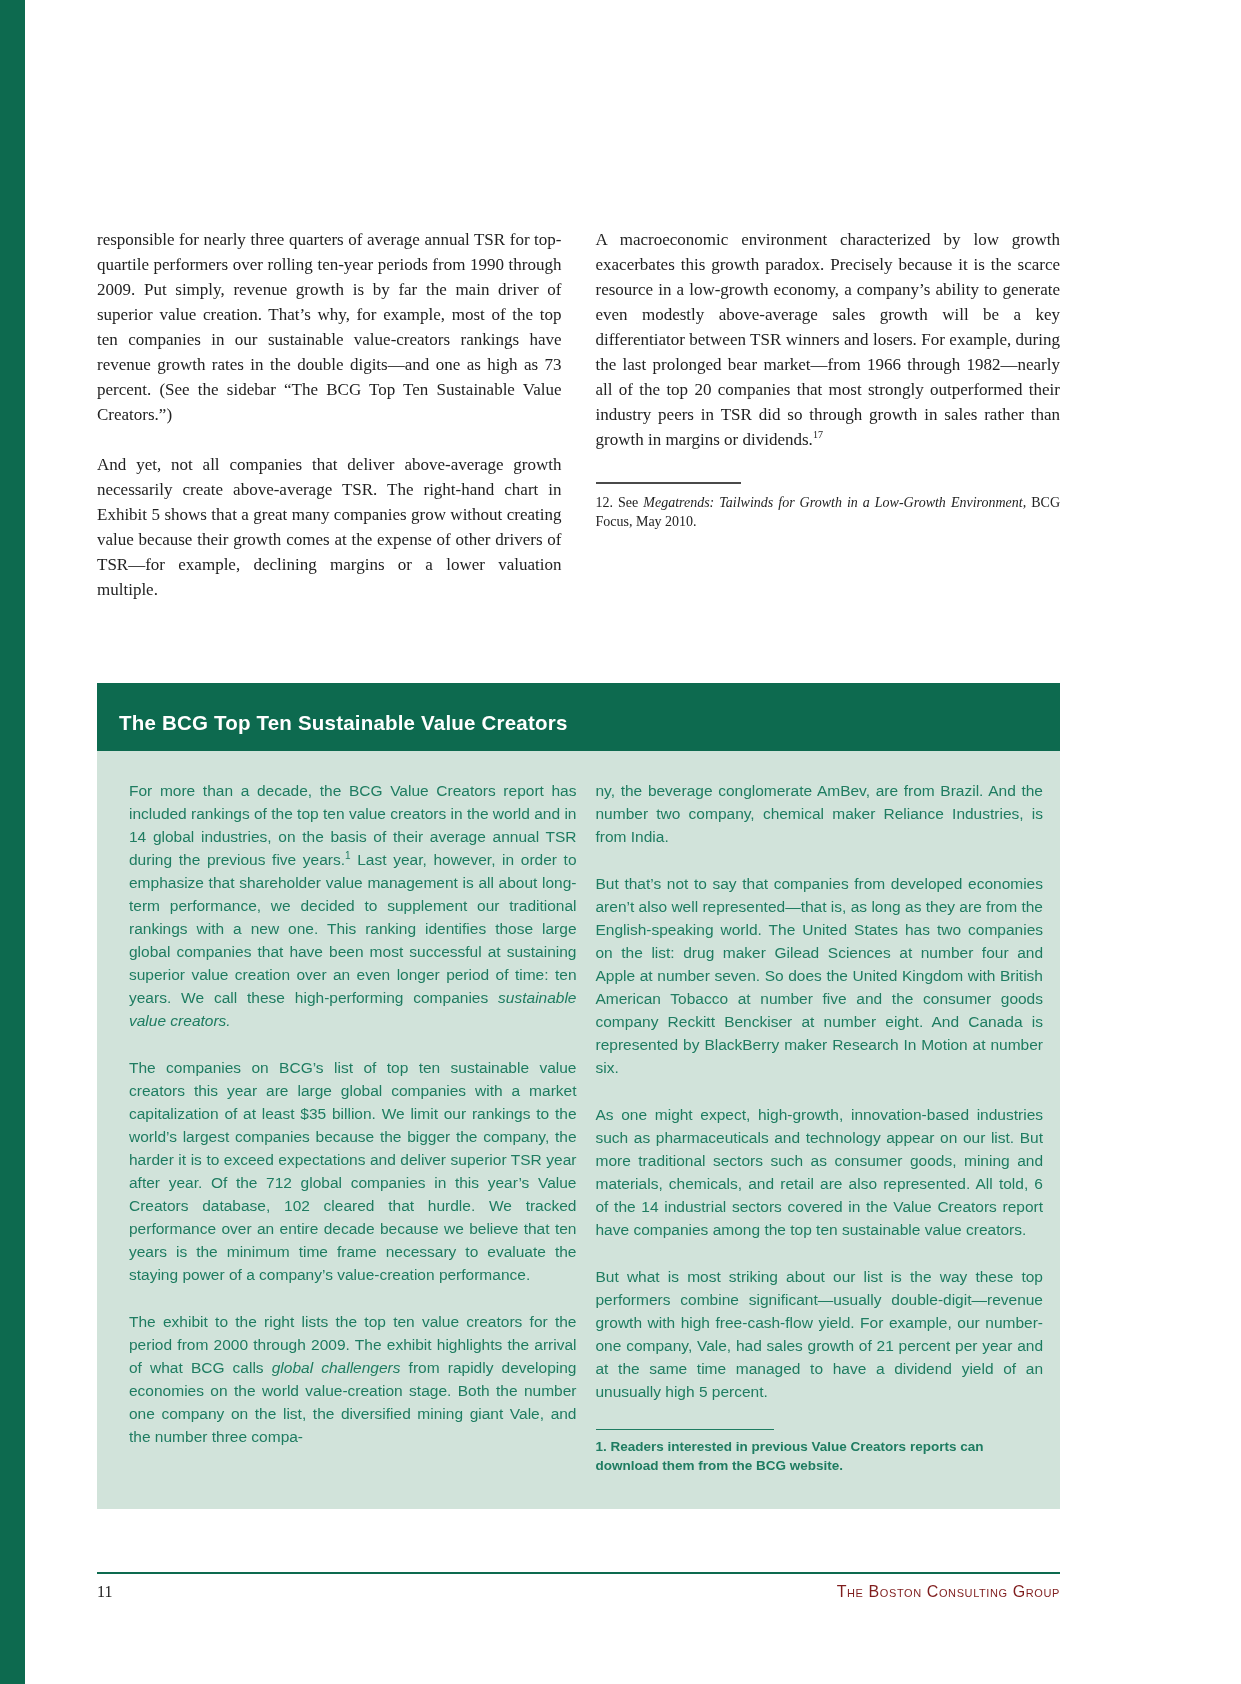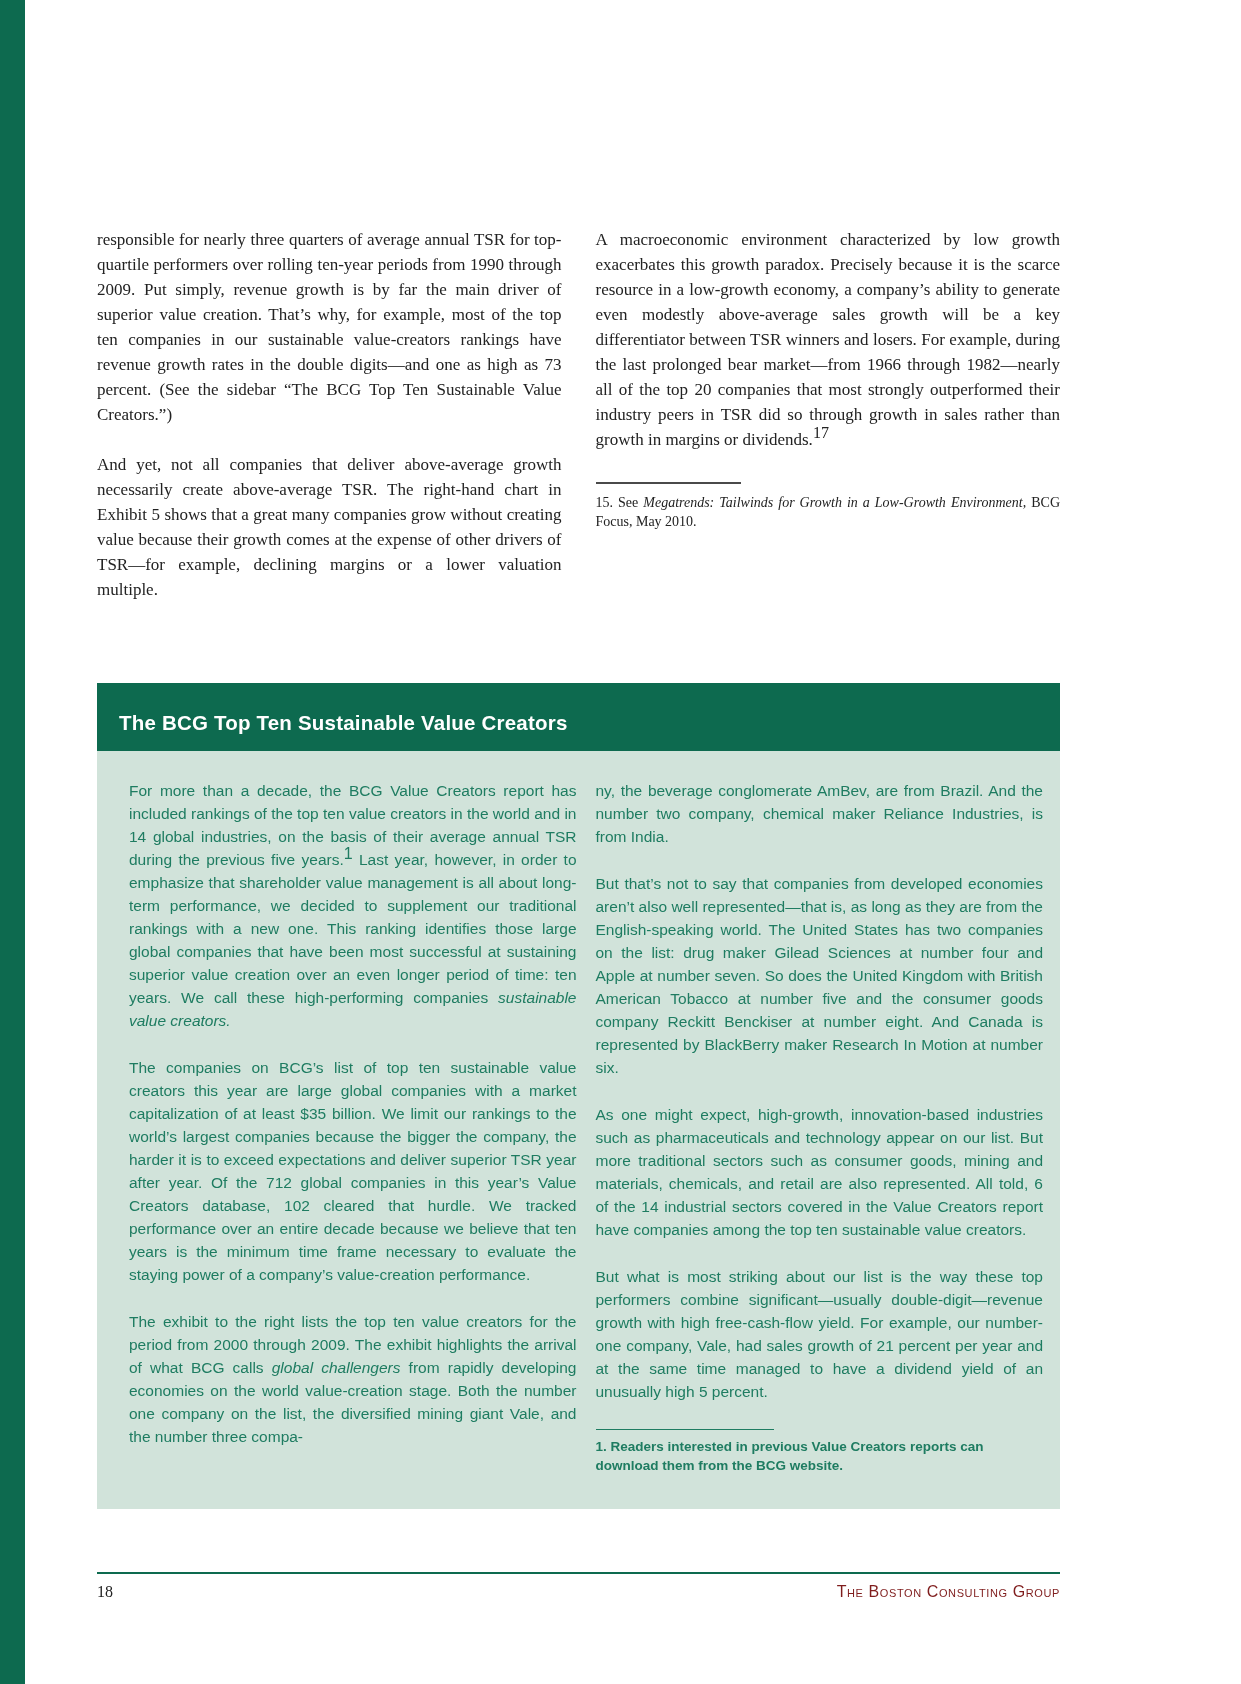--- a/index.html
+++ b/index.html
@@ -27,21 +27,21 @@
     padding-top:227px;
     min-height:683px;
   }
   .article .col{flex:1;min-width:0;}
   .article .para{
     margin:0 0 25px 0;
     font-size:17px;line-height:25px;
     color:#222222;
     text-align:justify;
   }
-  sup{font-size:16px;line-height:0;vertical-align:super;}
+  sup{font-size:10px;line-height:0;vertical-align:super;}
   em{font-style:italic;}
   .footnote{margin-top:30px;}
   .footnote::before{
     content:"";display:block;width:145px;
     border-top:2px solid #4a4a4a;margin-bottom:9px;
   }
   .article .footnote .para{
     font-size:14px;line-height:19px;margin:0;
   }
   
@@ -104,21 +104,21 @@
     <main class="article">
       <div class="col">
           <p class="para"><span>responsible for nearly three quarters of average annual TSR for top-quartile performers over rolling ten-year periods from 1990 through 2009. Put simply, revenue growth is by far the main driver of superior value creation. That’s why, for example, most of the top ten companies in our sustainable value-creators rankings have revenue growth rates in the double digits—and one as high as 73 percent. (See the sidebar “The BCG Top Ten Sustainable Value Creators.”)</span></p>
           <p class="para"><span>And yet, not all companies that deliver above-average growth necessarily create above-average TSR. The right-hand chart in Exhibit 5 shows that a great many companies grow without creating value because their growth comes at the expense of other drivers of TSR—for example, declining margins or a lower valuation multiple.</span></p>
         </div>
       <div class="col">
         <div>
             <p class="para"><span>A macroeconomic environment characterized by low growth exacerbates this growth paradox. Precisely because it is the scarce resource in a low-growth economy, a company’s ability to generate even modestly above-average sales growth will be a key differentiator between TSR winners and losers. For example, during the last prolonged bear market—from 1966 through 1982—nearly all of the top 20 companies that most strongly outperformed their industry peers in TSR did so through growth in sales rather than growth in margins or dividends.</span><sup>17</sup></p>
           </div>
         <div class="footnote">
-            <p class="para"><span>15. See </span><em>Megatrends: Tailwinds for Growth in a Low-Growth Environment,</em><span> BCG Focus, May 2010.</span></p>
+            <p class="para"><span>12. See </span><em>Megatrends: Tailwinds for Growth in a Low-Growth Environment,</em><span> BCG Focus, May 2010.</span></p>
           </div>
       </div>
     </main>
 
     <section class="sidebar">
       <header class="sidebar-header">
         <h2 class="sidebar-title">The BCG Top Ten Sustainable Value Creators</h2>
       </header>
       <div class="sidebar-body">
         <div class="scol">
@@ -136,16 +136,16 @@
           <div class="footnote">
               <p class="para"><span>1. Readers interested in previous Value Creators reports can download them from the BCG website.</span></p>
             </div>
         </div>
       </div>
     </section>
 
   </div>
 
   <footer class="page-footer">
-    <span class="page-number">18</span>
+    <span class="page-number">11</span>
     <span class="footer-brand">The Boston Consulting Group</span>
   </footer>
 </div>
 
 </body></html>

